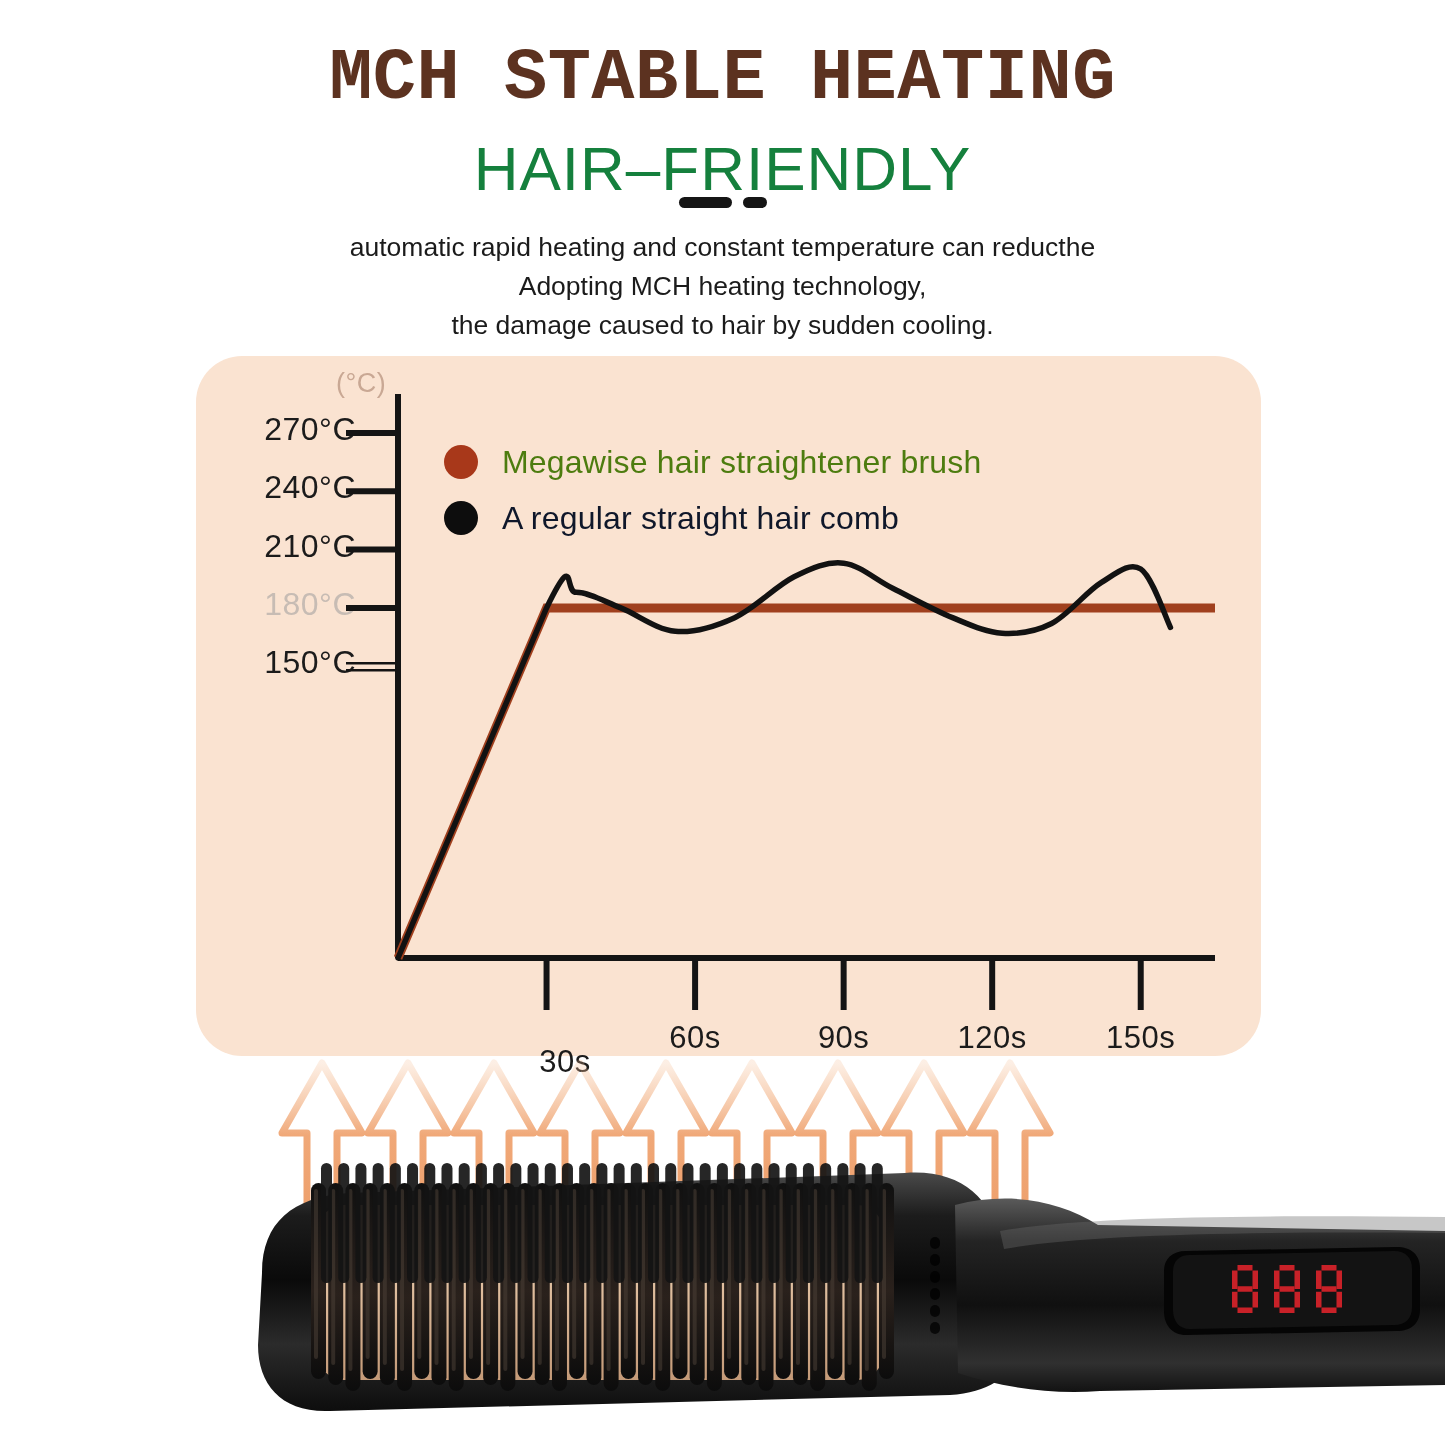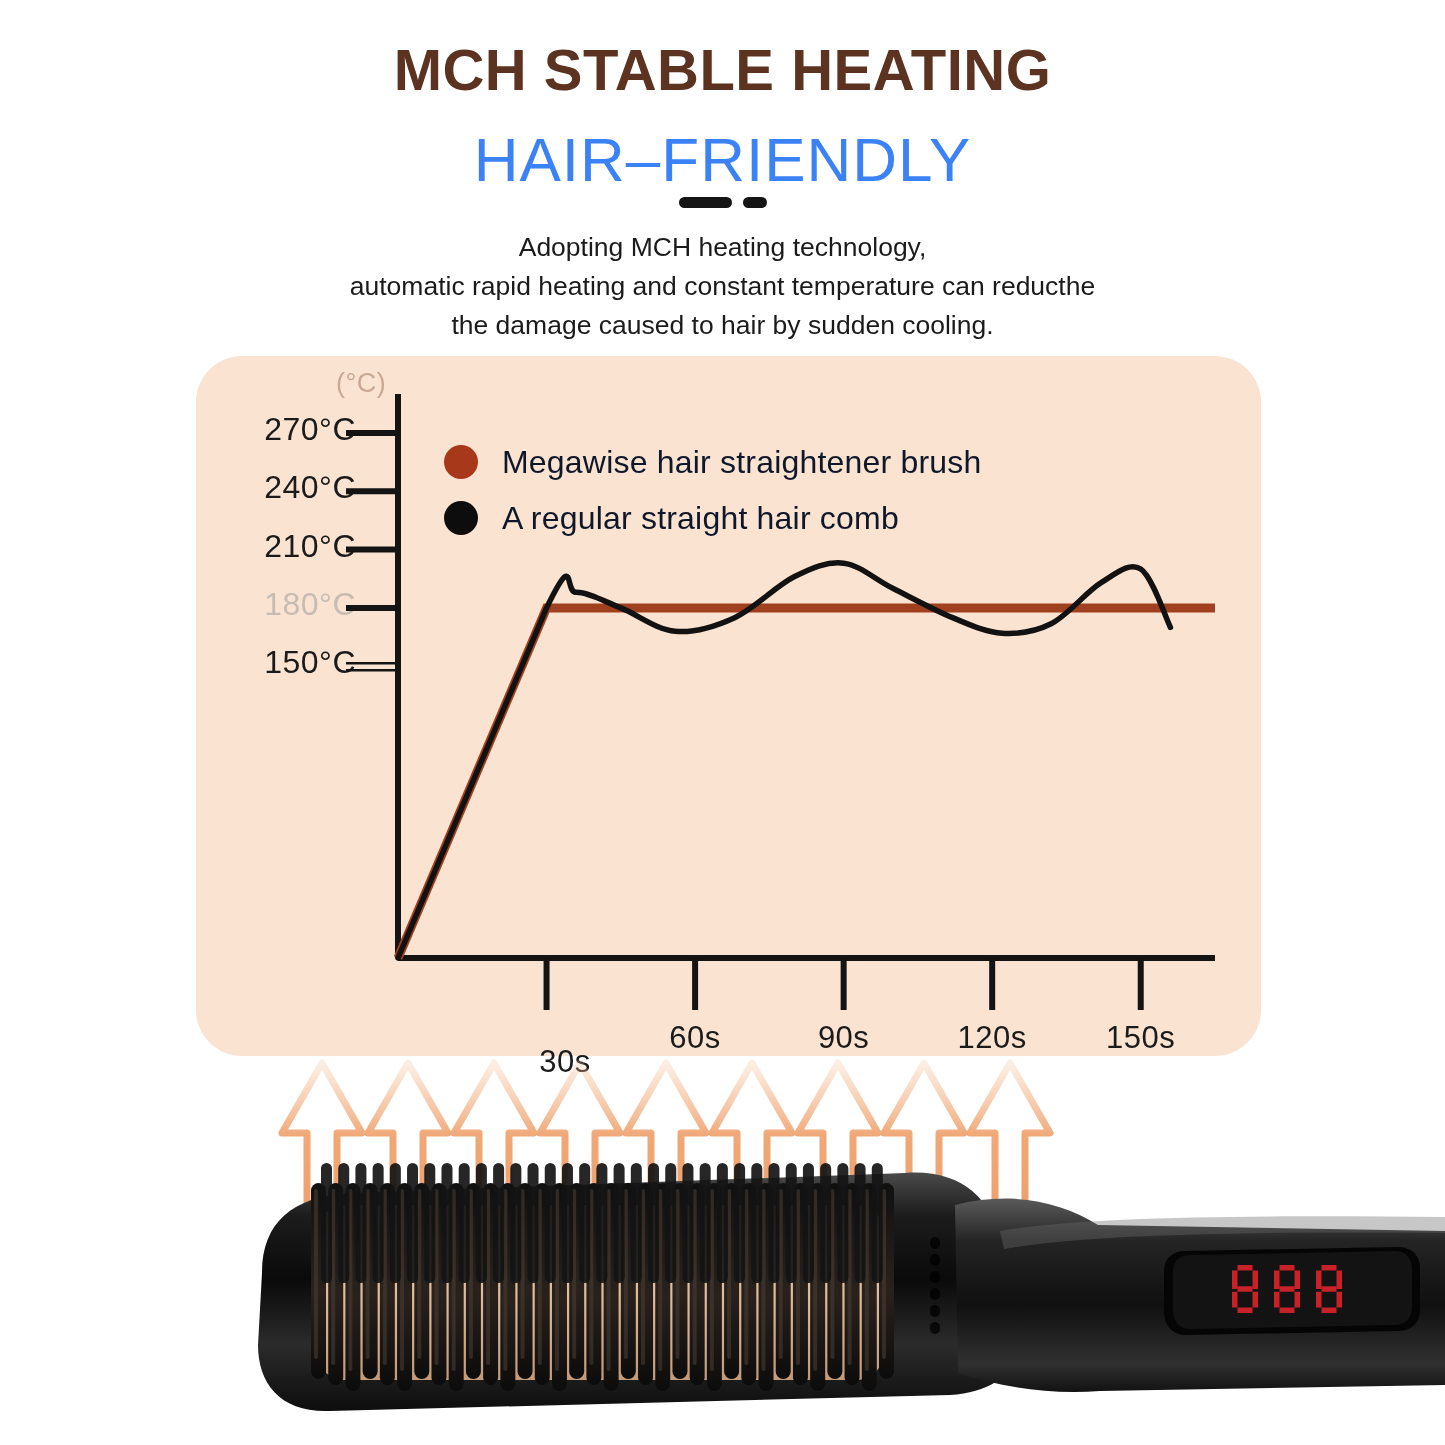--- a/index.html
+++ b/index.html
@@ -17,27 +17,28 @@
 
   
   #header-block {
     position: absolute;
     left: 0;
     top: 0;
     width: 1445px;
     text-align: center;
   }
   #title-main {
-    font-size: 58px;
+    font-size: 72px;
     line-height: 100px;
     font-weight: 700;
     letter-spacing: 0.5px;
     color: #5C3220;
-    margin-top: 20px;
+    margin-top: 29px;
     white-space: nowrap;
+    font-family: Liberation Mono, monospace;
   }
   #title-sub {
     font-size: 62px;
     line-height: 76px;
     font-weight: 400;
     letter-spacing: 1px;
     color: #5C3220;
     margin-top: 2px;
     white-space: nowrap;
   }
@@ -169,31 +170,31 @@
     top: 0;
     width: 1445px;
     height: 390px;
   }
 </style>
 </head>
 <body>
 
 <div id="header-block">
   <div id="title-main" style="color: rgb(92, 50, 32);">MCH STABLE HEATING</div>
-  <div id="title-sub" style="color: #3b82f6;">HAIR–FRIENDLY</div>
+  <div id="title-sub" style="color: #15803d;">HAIR–FRIENDLY</div>
 </div>
 
 <div id="divider">
   <span class="dash-long"></span>
   <span class="dash-short"></span>
 </div>
 
 <div id="description">
+  <div class="desc-line">automatic rapid heating and constant temperature can reducthe</div>
   <div class="desc-line">Adopting MCH heating technology,</div>
-  <div class="desc-line">automatic rapid heating and constant temperature can reducthe</div>
   <div class="desc-line">the damage caused to hair by sudden cooling.</div>
 </div>
 
 <div id="chart-panel" style="background: rgb(250, 227, 209);">
 
   <div id="axis-unit">(°C)</div>
 
   <div id="ytick-labels">
       <div class="ytick-label" style="left: 0px; width: 136px; top: 288.276px;">150°C</div>
       <div class="ytick-label muted" style="left: 0px; width: 136px; top: 229.931px;">180°C</div>
@@ -206,21 +207,21 @@
       <div class="xtick-label" style="left: 369px; top: 664px; margin-top: 24px;">30s</div>
       <div class="xtick-label" style="left: 499.091px; top: 664px;">60s</div>
       <div class="xtick-label" style="left: 647.636px; top: 664px;">90s</div>
       <div class="xtick-label" style="left: 796.182px; top: 664px;">120s</div>
       <div class="xtick-label" style="left: 944.727px; top: 664px;">150s</div>
     </div>
 
   <div id="legend">
     <div class="legend-row">
       <span class="legend-dot" style="background: rgb(168, 56, 26);"></span>
-      <span class="legend-text" style="color: #0f172a;">Megawise hair straightener brush</span>
+      <span class="legend-text" style="color: #4d7c0f;">Megawise hair straightener brush</span>
     </div>
     <div class="legend-row">
       <span class="legend-dot" style="background: rgb(13, 13, 13);"></span>
       <span class="legend-text" style="color: #0f172a;">A regular straight hair comb</span>
     </div>
   </div>
 
   <svg id="chart-svg" viewBox="0 0 1065 700" preserveAspectRatio="none">
     <g id="chart-axes">
         <line x1="202" y1="38" x2="202" y2="602" stroke="#141414" stroke-width="6"></line>

